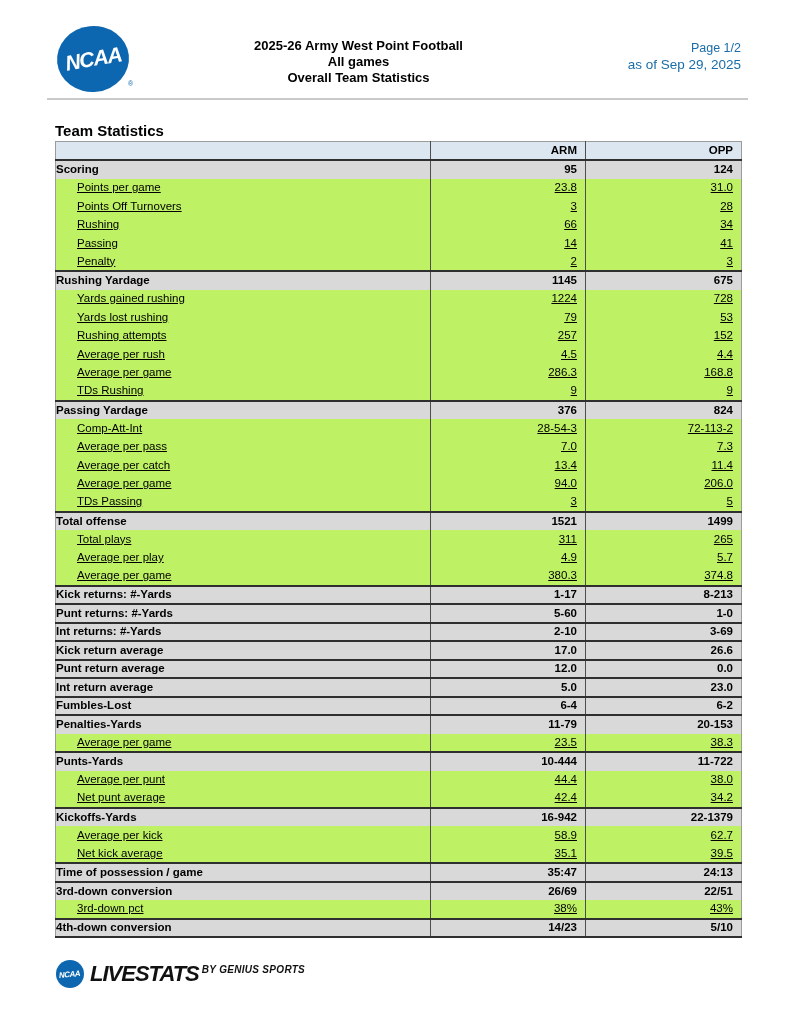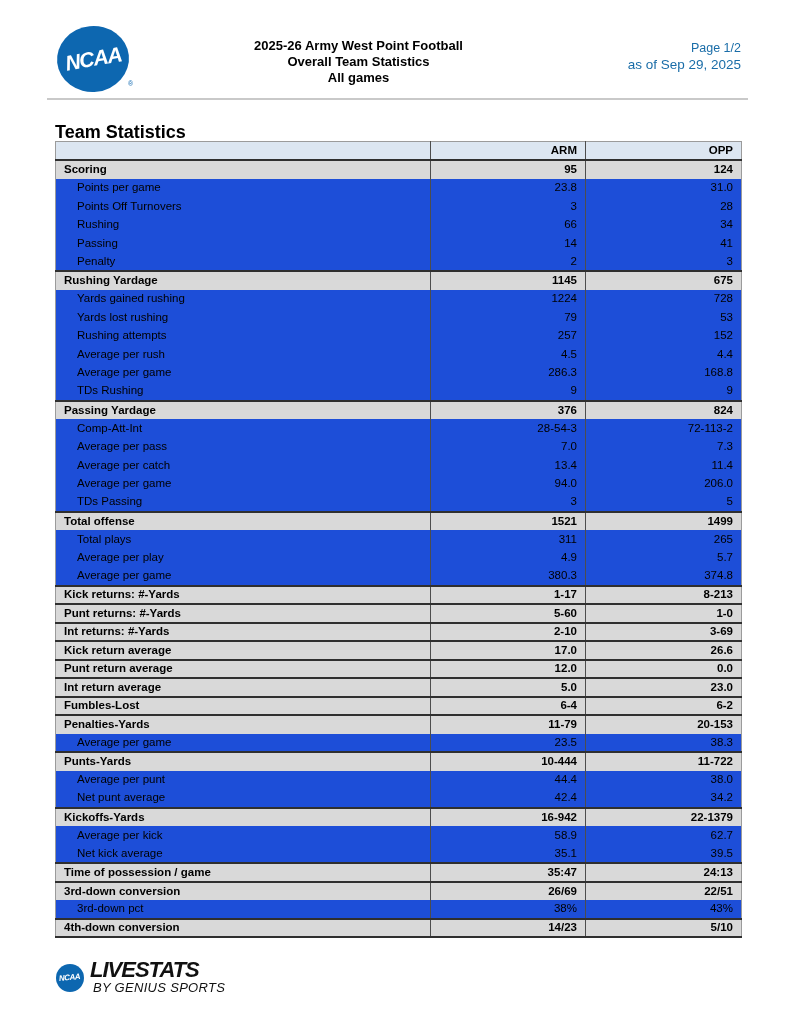--- a/index.html
+++ b/index.html
@@ -43,21 +43,21 @@
   .page-info .page-num { font-size: 12.5px; line-height: 16px; font-weight: normal; }
   .page-info .as-of   { font-size: 13.5px; line-height: 17px; font-weight: normal; }
   .header-rule {
     position: absolute; left: 47px; top: 98px;
     width: 701px; height: 2px; background: #c9c9c9;
   }
 
   
   .section-heading {
     position: absolute; left: 55px; top: 122px;
-    font-weight: bold; font-size: 18px;
+    font-weight: bold; font-size: 15px;
   }
   table.stats {
     position: absolute; left: 55px; top: 141px;
     width: 686px;
     border-collapse: collapse;
     table-layout: fixed;
     font-size: 11.5px;
     border: 1px solid #9b9b9b;
     border-bottom: 2px solid #2f2f2f;
   }
@@ -77,64 +77,64 @@
     text-align: right;
     padding-right: 8px;
   }
   tr.col-header { background: var(--header-bg, #dce6f1); margin-top: 44px; }
   tr.col-header th { font-weight: bold; }
   tr.row-section {
     background: var(--section-bg, #d9d9d9);
     font-weight: bold;
     border-top: 2px solid #2f2f2f;
   }
-  tr.row-section .cell-label { padding-left: 8px; }
-  tr.row-sub { background: #1d4ed8; }
+  tr.row-section .cell-label { padding-left: 0; }
+  tr.row-sub { background: #bef264; text-decoration: underline; }
   tr.row-sub .cell-label { padding-left: 21px; }
 
   
   .footer {
     position: absolute; left: 56px; top: 960px;
     display: flex; align-items: center;
   }
   .footer .ncaa-mini {
     width: 28px; height: 28px;
     background: var(--logo-blue, #0d67b0);
     border-radius: 50%;
     display: flex; align-items: center; justify-content: center;
     margin-right: 6px;
   }
   .footer .ncaa-mini span {
     color: #fff; font-style: italic; font-weight: bold;
     font-size: 8px; letter-spacing: -0.5px; transform: rotate(-6deg);
   }
-  .footer .brand-block { display: flex; flex-direction: column; }
+  .footer .brand-block { display: flex; }
   .footer .livestats {
     font-style: italic; font-weight: bold;
     font-size: 22px; line-height: 20px; letter-spacing: -1px;
     color: #111;
   }
   .footer .tagline {
-    font-style: italic; font-weight: normal;
-    font-size: 13px; letter-spacing: 0.3px;
+    font-style: italic; font-weight: bold;
+    font-size: 10px; letter-spacing: 0.3px;
     color: #111; padding-left: 3px;
   }
 </style>
 </head>
 <body>
 
 <div class="ncaa-logo">
   <span class="ncaa-word">NCAA</span>
 </div>
 <span class="ncaa-reg">®</span>
 
 <div class="title-block">
   <div>2025-26 Army West Point Football</div>
+  <div>All games</div>
   <div>Overall Team Statistics</div>
-  <div>All games</div>
 </div>
 
 <div class="page-info">
   <div class="page-num">Page 1/2</div>
   <div class="as-of">as of Sep 29, 2025</div>
 </div>
 
 <div class="header-rule"></div>
 
 <div class="section-heading">Team Statistics</div>

